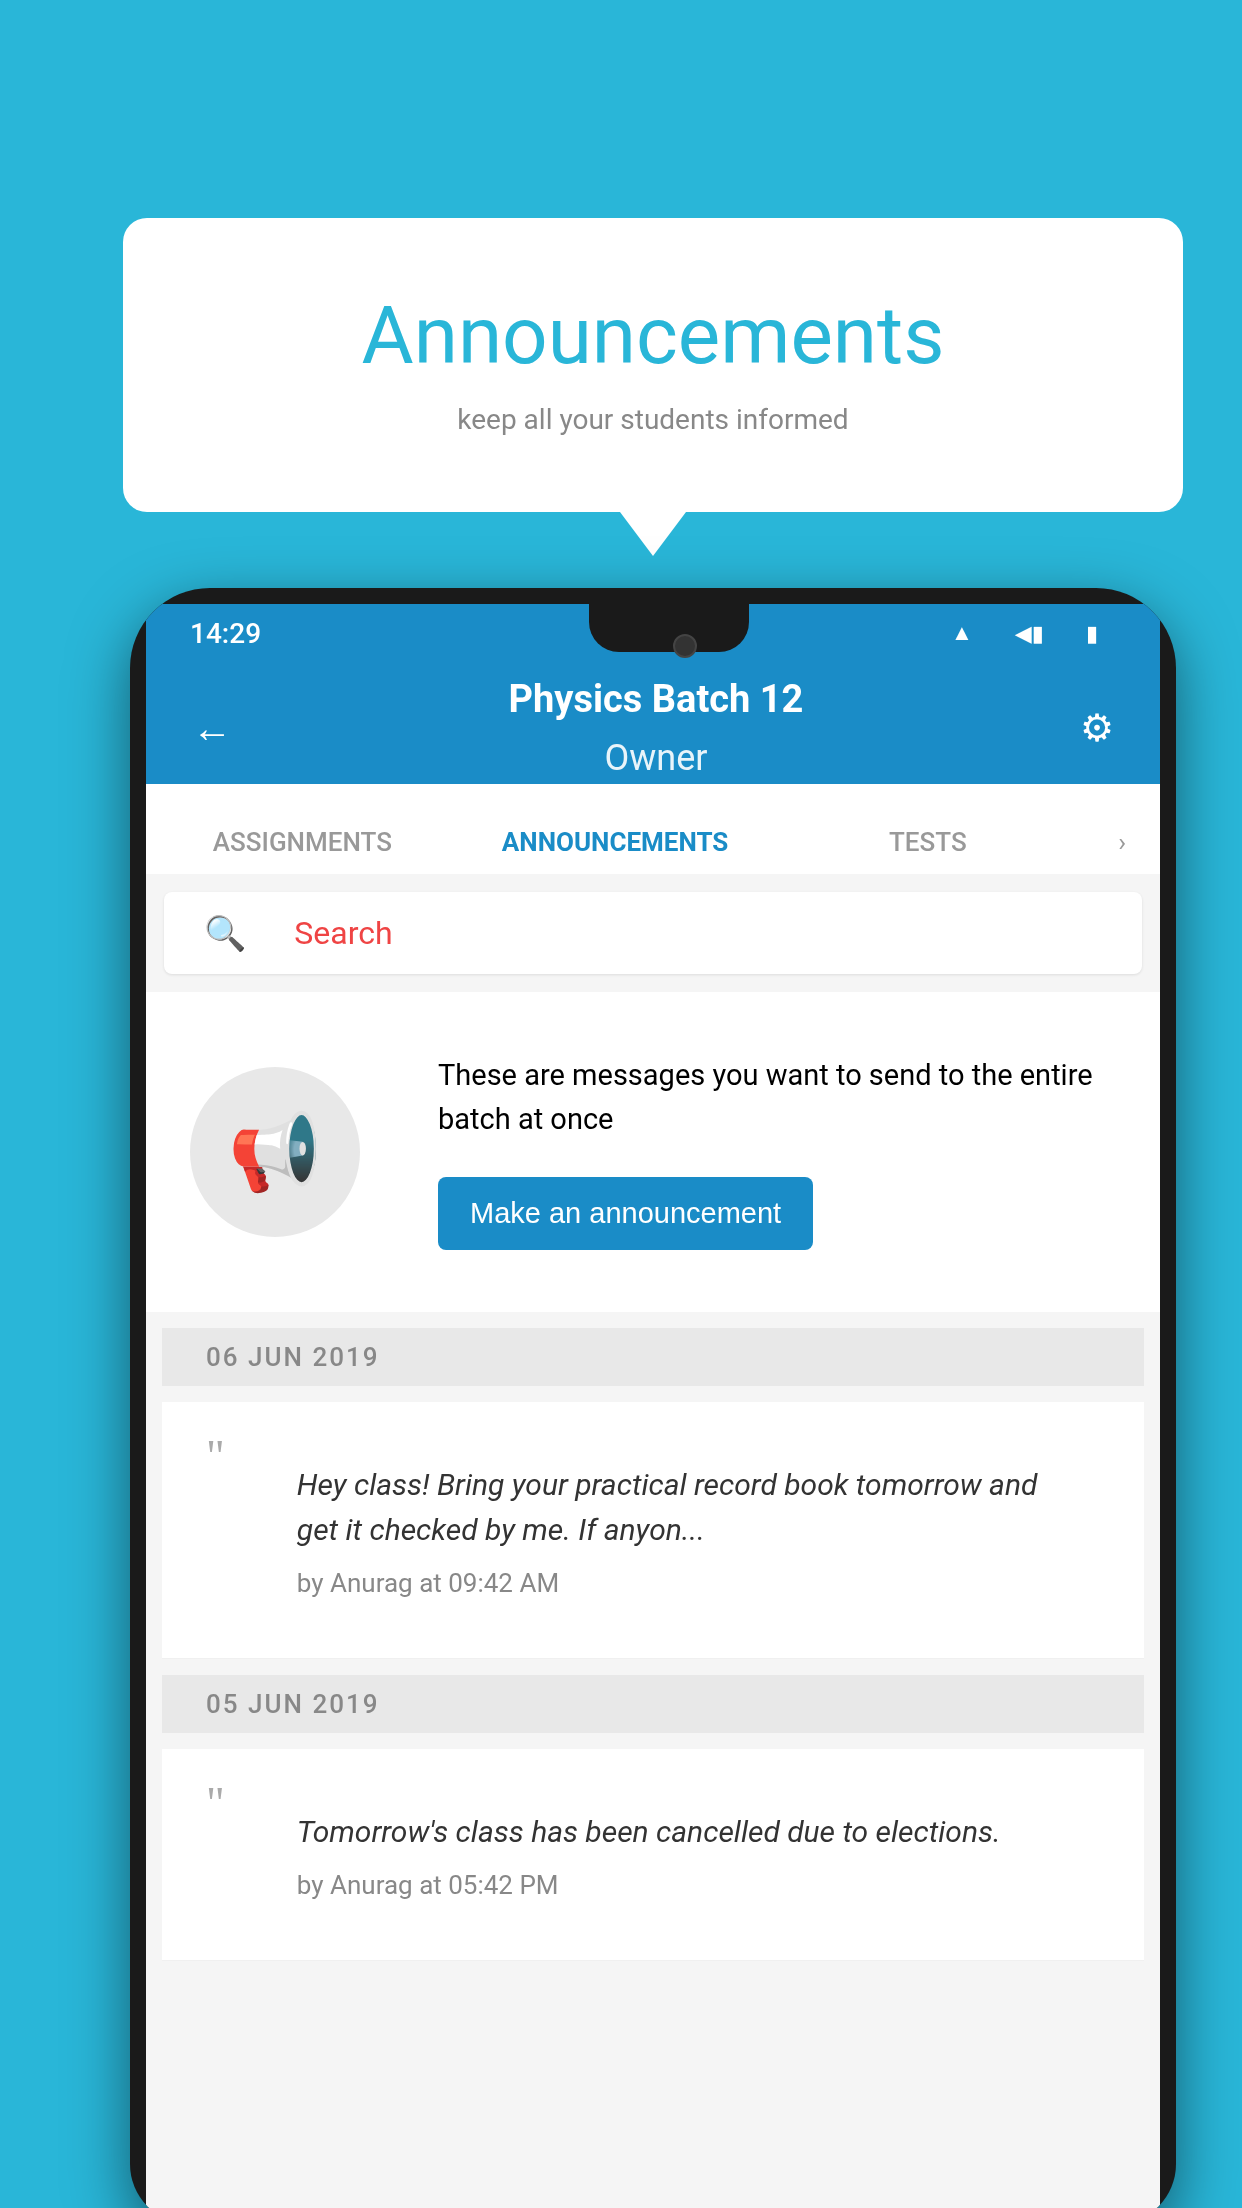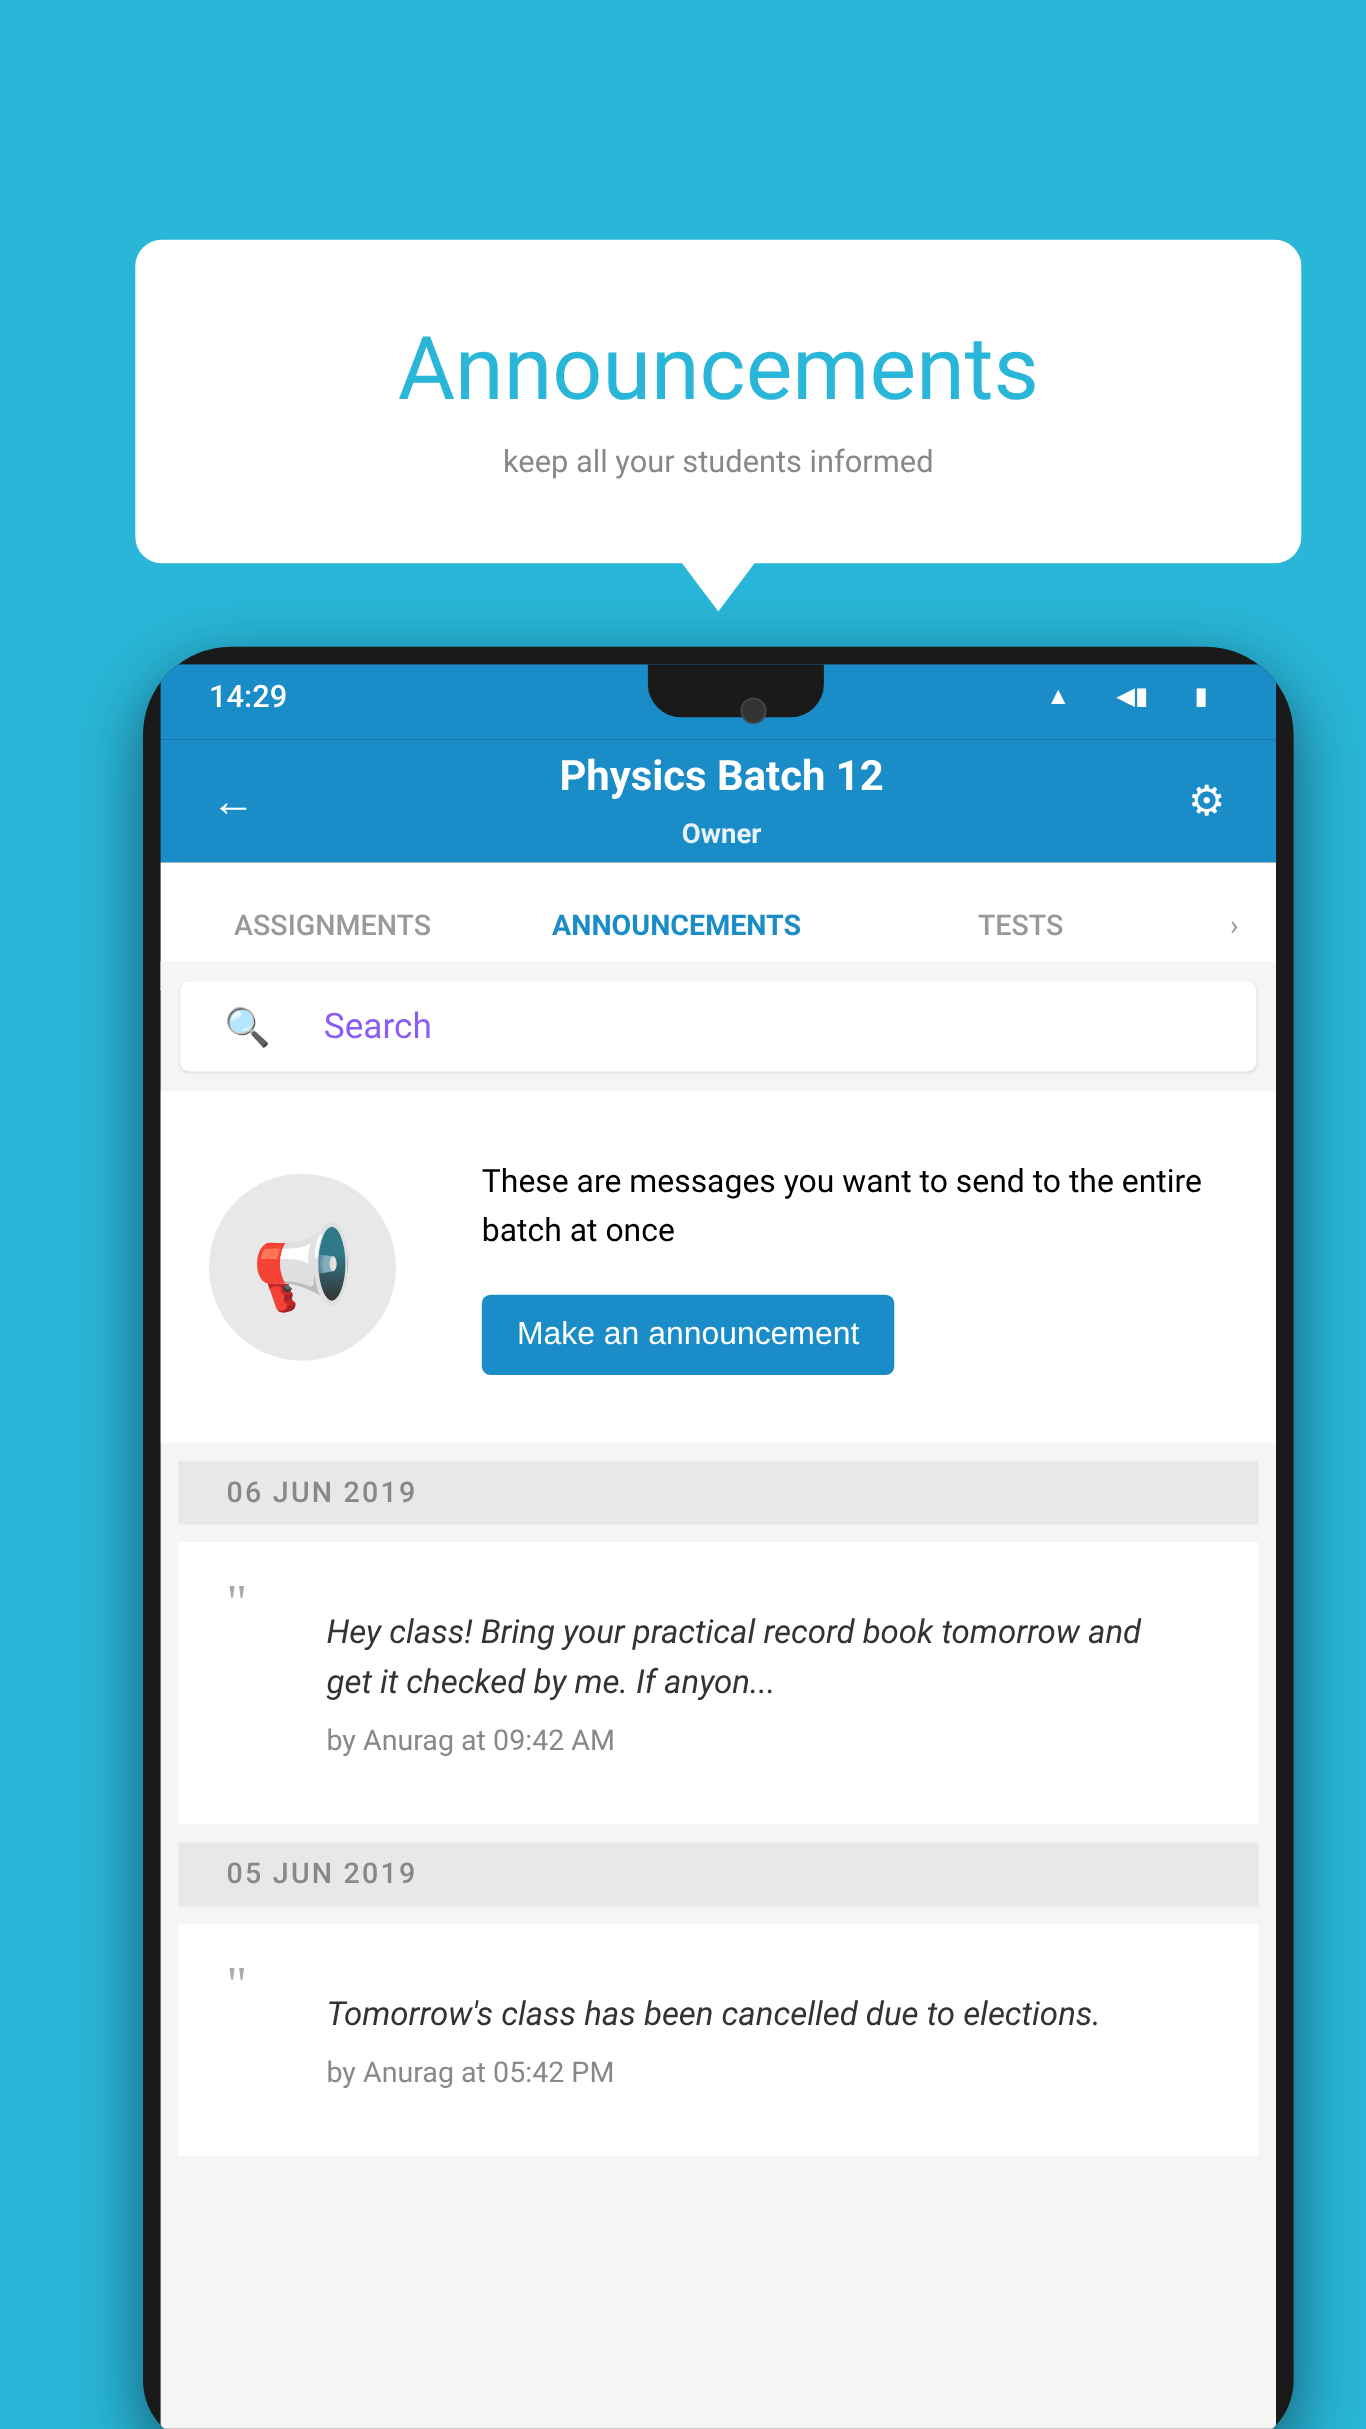--- a/index.html
+++ b/index.html
@@ -132,23 +132,23 @@
     }
     .app-bar-center {
       text-align: center;
     }
     .app-bar-title {
       font-size: 38px;
       color: white;
       font-weight: 700;
     }
     .app-bar-subtitle {
-      font-size: 25px;
+      font-size: 36px;
       color: rgba(255,255,255,0.9);
-      font-weight: 700;
+      font-weight: 400;
     }
     .back-btn {
       color: white;
       font-size: 40px;
       cursor: pointer;
     }
     .settings-btn {
       color: white;
       font-size: 38px;
       cursor: pointer;
@@ -221,21 +221,21 @@
       padding: 0 24px;
       gap: 16px;
       box-shadow: 0 1px 3px rgba(0,0,0,0.1);
     }
     .search-icon-wrap {
       font-size: 34px;
       color: #aaa;
     }
     .search-placeholder {
       font-size: 32px;
-      color: #8b5cf6;
+      color: #ef4444;
     }
 
     
     .announcement-prompt {
       background: white;
       margin: 0 0 14px 0;
       padding: 30px 28px;
       display: flex;
       align-items: center;
       gap: 30px;

